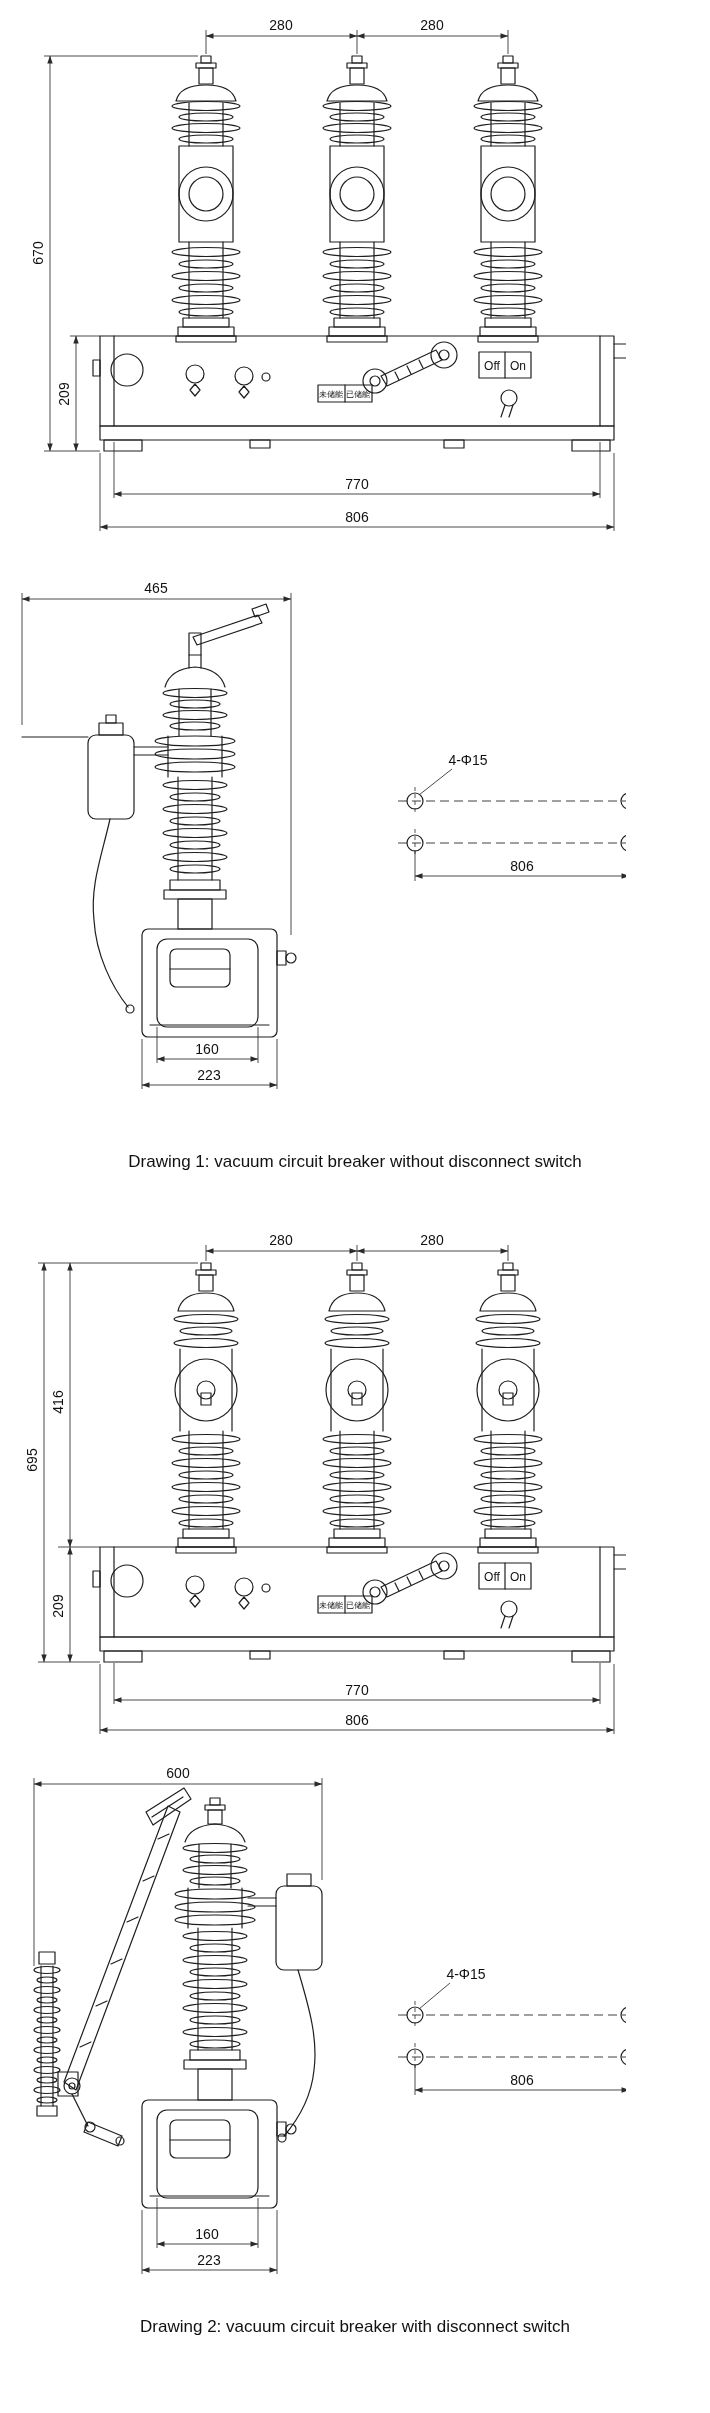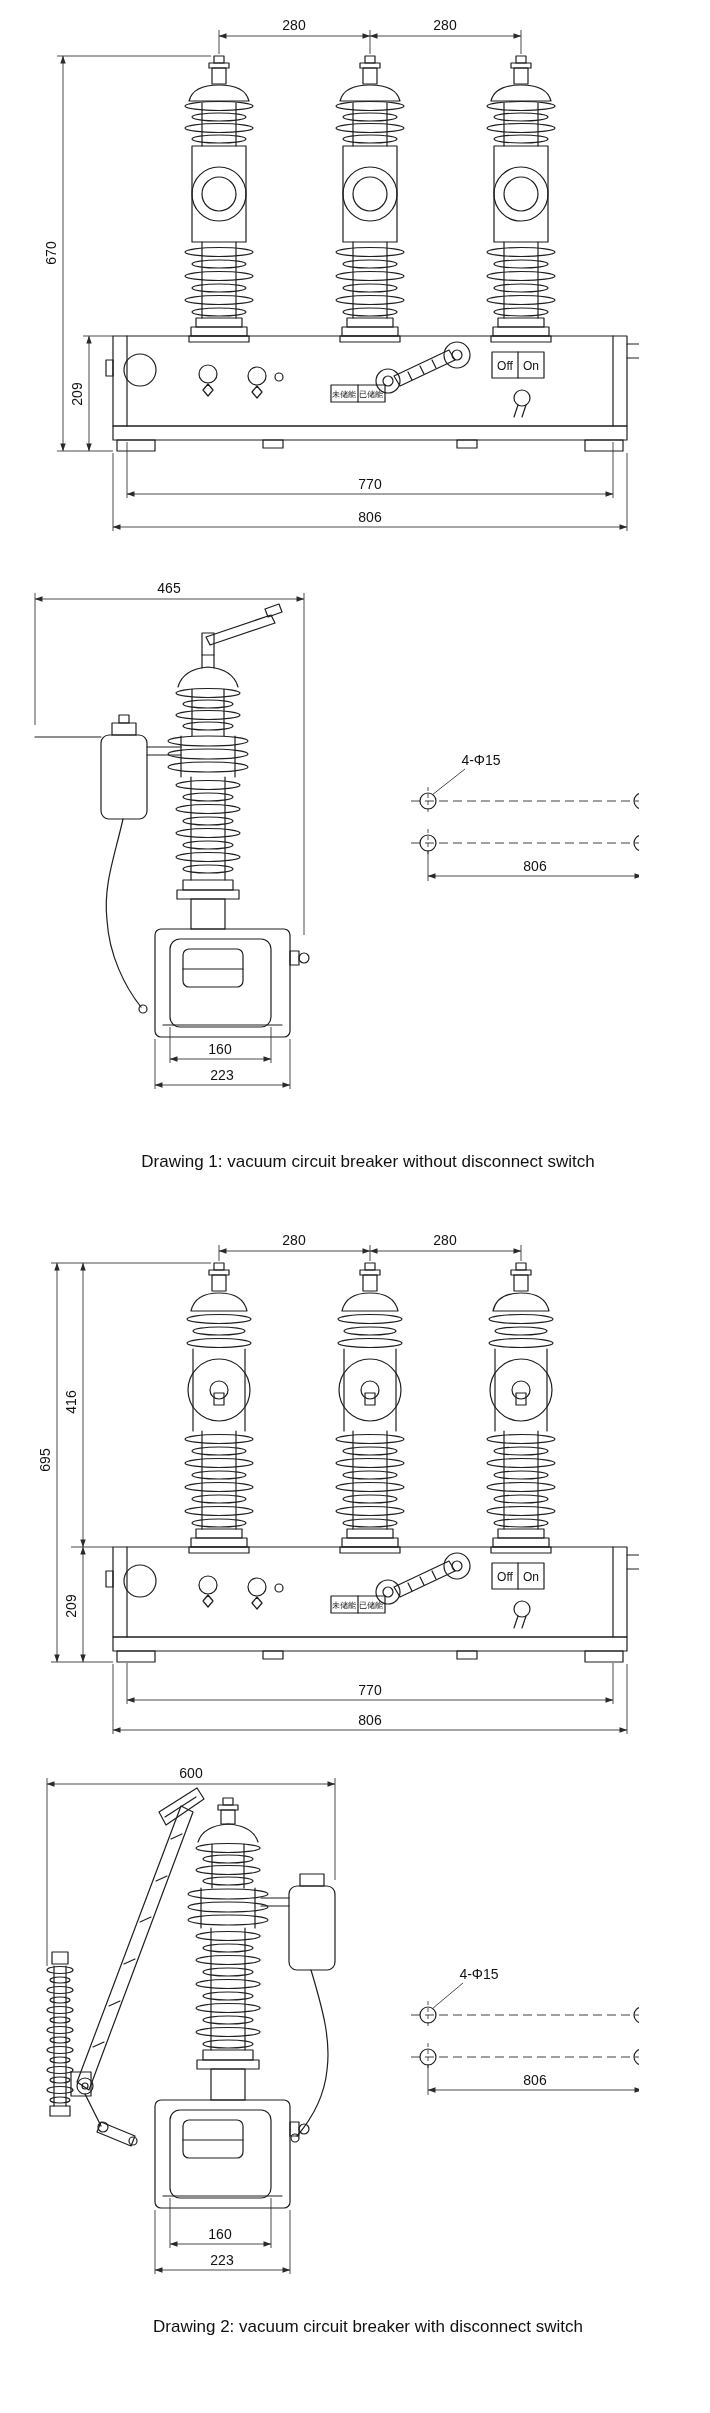--- a/index.html
+++ b/index.html
@@ -1,16 +1,16 @@
 <!DOCTYPE html>
 <html><head>
 <meta charset="utf-8">
 <style>
   html,body{margin:0;padding:0;background:#fff;}
-  .page{position:relative;width:626px;height:2413px;background:#fff;overflow:hidden;padding-left:13px;}
+  .page{position:relative;width:626px;height:2413px;background:#fff;overflow:hidden;}
   svg{display:block;}
   .draw{fill:none;stroke:#1e1e1e;stroke-width:1.2;stroke-linecap:round;stroke-linejoin:round;}
   .dim{fill:none;stroke:#2a2a2a;stroke-width:0.85;}
   .dash{fill:none;stroke:#2a2a2a;stroke-width:0.9;stroke-dasharray:9 5;}
   .dash2{fill:none;stroke:#2a2a2a;stroke-width:0.8;stroke-dasharray:4 3;}
   text{stroke:none !important;fill:#111;font-family:"Liberation Sans","DejaVu Sans",sans-serif;}
   .lbl{font-size:14px;}
   .lbl-s{font-size:12px;}
   .cjk{font-size:8px;}
   .cap{font-size:17px;}

